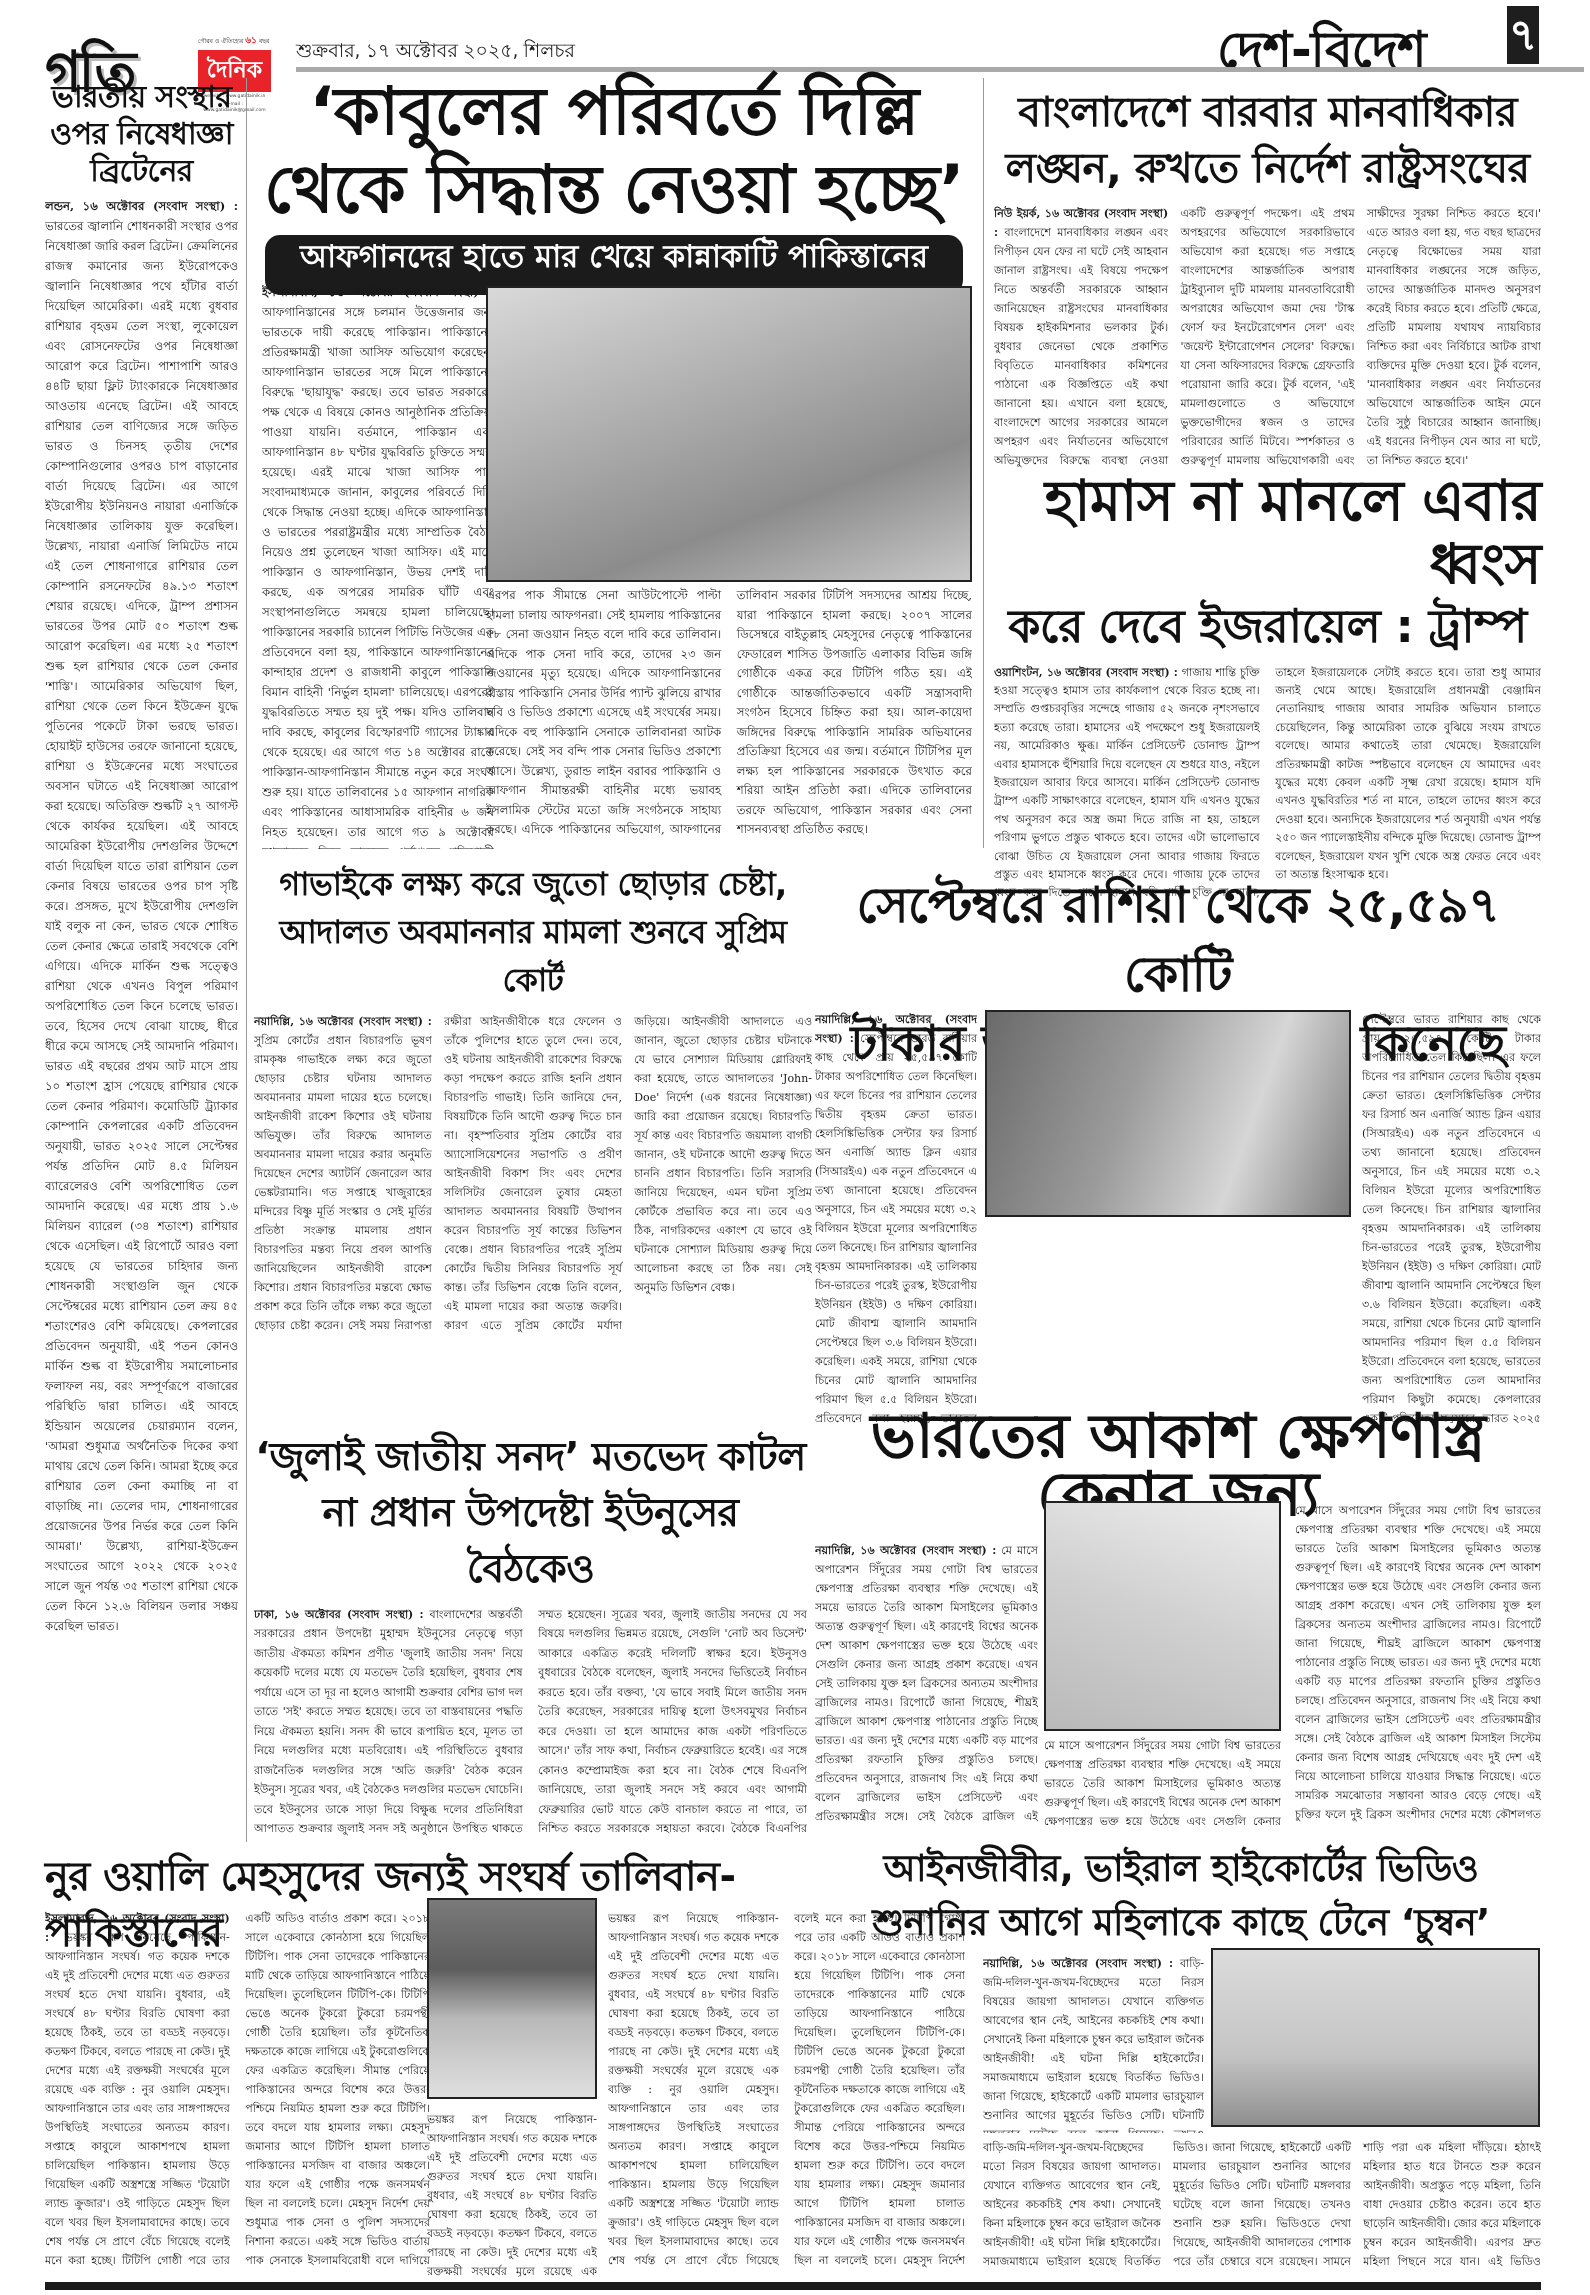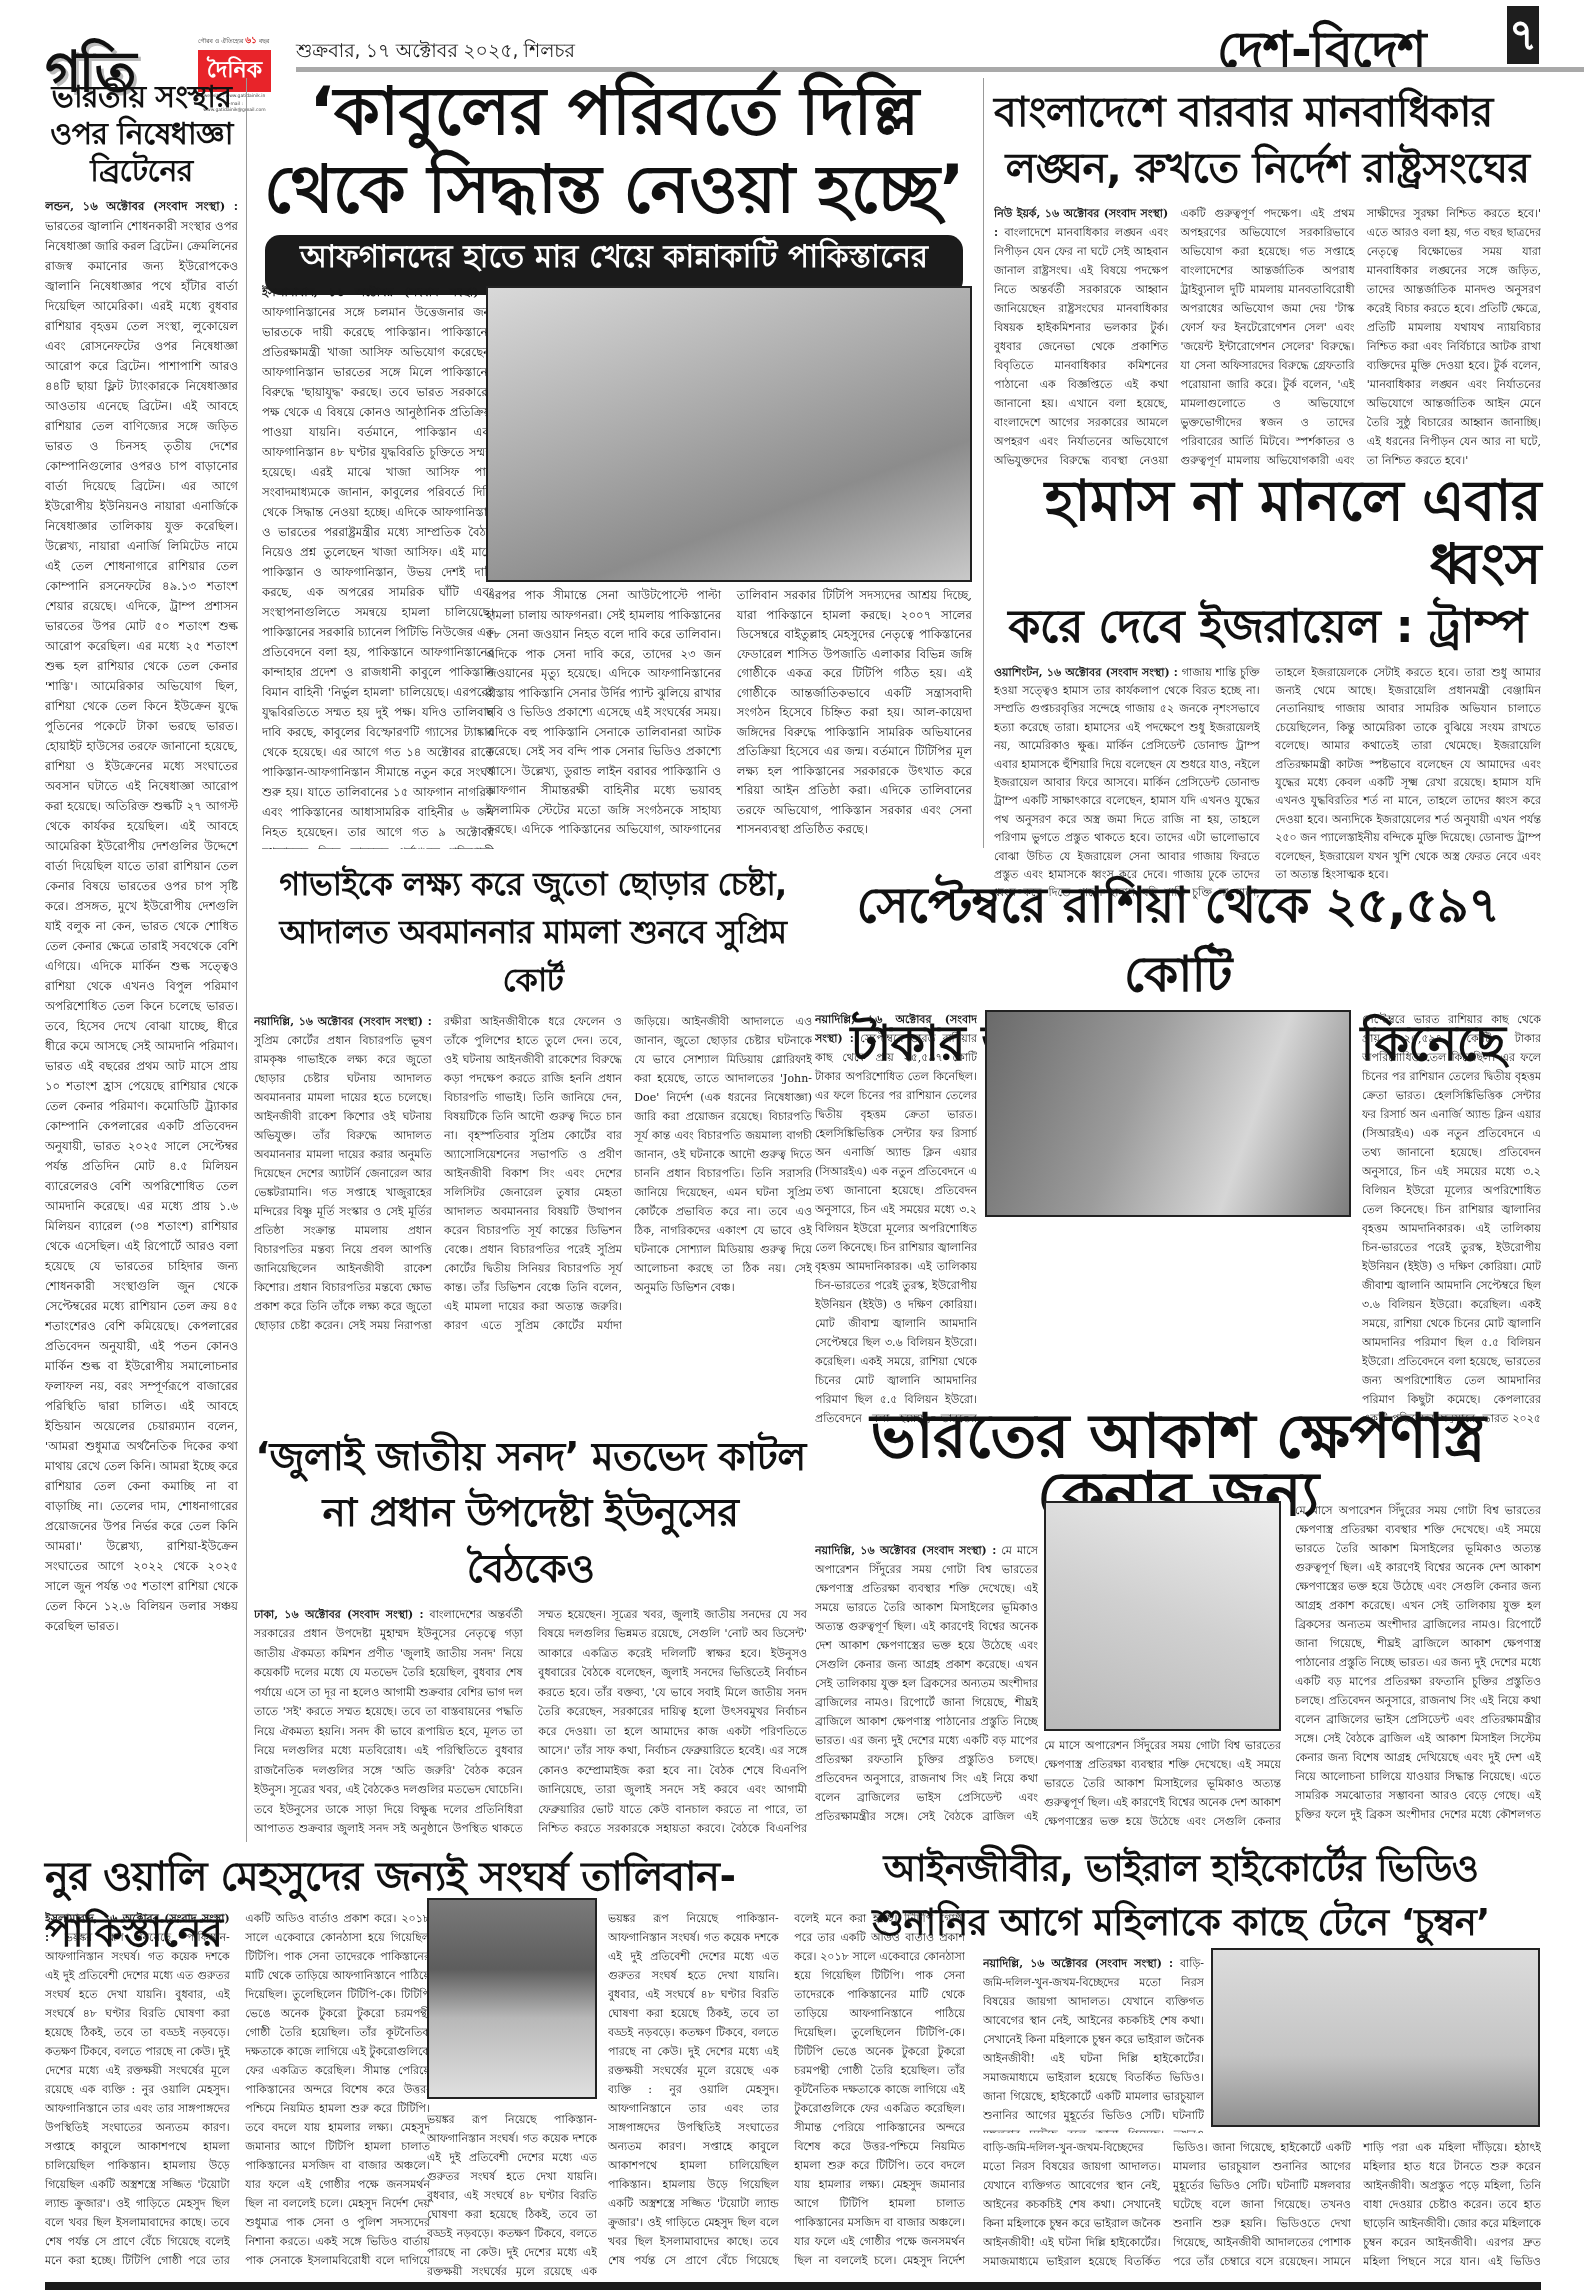--- a/index.html
+++ b/index.html
@@ -58,21 +58,21 @@
 </div>
 <div class="abs body-text" style="left:262px;top:282px;width:232px;height:567px;overflow:hidden;font-size:11.7px;line-height:20px;">
   <b>ইসলামাবাদ, ১৬ অক্টোবর (সংবাদ সংস্থা) :</b> <span>আফগানিস্তানের সঙ্গে চলমান উত্তেজনার জন্য ভারতকে দায়ী করেছে পাকিস্তান। পাকিস্তানের প্রতিরক্ষামন্ত্রী খাজা আসিফ অভিযোগ করেছেন, আফগানিস্তান ভারতের সঙ্গে মিলে পাকিস্তানের বিরুদ্ধে 'ছায়াযুদ্ধ' করছে। তবে ভারত সরকারের পক্ষ থেকে এ বিষয়ে কোনও আনুষ্ঠানিক প্রতিক্রিয়া পাওয়া যায়নি। বর্তমানে, পাকিস্তান এবং আফগানিস্তান ৪৮ ঘণ্টার যুদ্ধবিরতি চুক্তিতে সম্মত হয়েছে। এরই মাঝে খাজা আসিফ পাক সংবাদমাধ্যমকে জানান, কাবুলের পরিবর্তে দিল্লি থেকে সিদ্ধান্ত নেওয়া হচ্ছে। এদিকে আফগানিস্তান ও ভারতের পররাষ্ট্রমন্ত্রীর মধ্যে সাম্প্রতিক বৈঠক নিয়েও প্রশ্ন তুলেছেন খাজা আসিফ। এই মাসে পাকিস্তান ও আফগানিস্তান, উভয় দেশই দাবি করছে, এক অপরের সামরিক ঘাঁটি এবং সংস্থাপনাগুলিতে সমন্বয়ে হামলা চালিয়েছে। পাকিস্তানের সরকারি চ্যানেল পিটিভি নিউজের এক প্রতিবেদনে বলা হয়, পাকিস্তানে আফগানিস্তানের কান্দাহার প্রদেশ ও রাজধানী কাবুলে পাকিস্তানি বিমান বাহিনী 'নির্ভুল হামলা' চালিয়েছে। এরপরেই যুদ্ধবিরতিতে সম্মত হয় দুই পক্ষ। যদিও তালিবান দাবি করছে, কাবুলের বিস্ফোরণটি গ্যাসের ট্যাঙ্কার থেকে হয়েছে। এর আগে গত ১৪ অক্টোবর রাতে পাকিস্তান-আফগানিস্তান সীমান্তে নতুন করে সংঘর্ষ শুরু হয়। যাতে তালিবানের ১৫ আফগান নাগরিক এবং পাকিস্তানের আধাসামরিক বাহিনীর ৬ জন নিহত হয়েছেন। তার আগে গত ৯ অক্টোবর মধ্যরাতের দিকে কাবুলের পূর্বাঞ্চলে শক্তিশালী বিস্ফোরণ ঘটে।</span>
 </div>
 <div class="abs photo" style="left:486px;top:286px;width:486px;height:296px;"></div>
 <div class="abs body-text cols2" style="left:486px;top:586px;width:486px;height:262px;overflow:hidden;font-size:11.7px;line-height:19.5px;">এরপর পাক সীমান্তে সেনা আউটপোস্টে পাল্টা হামলা চালায় আফগনরা। সেই হামলায় পাকিস্তানের ৫৮ সেনা জওয়ান নিহত বলে দাবি করে তালিবান। এদিকে পাক সেনা দাবি করে, তাদের ২৩ জন জওয়ানের মৃত্যু হয়েছে। এদিকে আফগানিস্তানের রাস্তায় পাকিস্তানি সেনার উর্দির প্যান্ট ঝুলিয়ে রাখার ছবি ও ভিডিও প্রকাশ্যে এসেছে এই সংঘর্ষের সময়। এদিকে বহু পাকিস্তানি সেনাকে তালিবানরা আটক করেছে। সেই সব বন্দি পাক সেনার ভিডিও প্রকাশ্যে আসে। উল্লেখ্য, ডুরান্ড লাইন বরাবর পাকিস্তানি ও আফগান সীমান্তরক্ষী বাহিনীর মধ্যে ভয়াবহ ইসলামিক স্টেটের মতো জঙ্গি সংগঠনকে সাহায্য করছে। এদিকে পাকিস্তানের অভিযোগ, আফগানের তালিবান সরকার টিটিপি সদস্যদের আশ্রয় দিচ্ছে, যারা পাকিস্তানে হামলা করছে। ২০০৭ সালের ডিসেম্বরে বাইতুল্লাহ মেহসুদের নেতৃত্বে পাকিস্তানের ফেডারেল শাসিত উপজাতি এলাকার বিভিন্ন জঙ্গি গোষ্ঠীকে একত্র করে টিটিপি গঠিত হয়। এই গোষ্ঠীকে আন্তর্জাতিকভাবে একটি সন্ত্রাসবাদী সংগঠন হিসেবে চিহ্নিত করা হয়। আল-কায়েদা জঙ্গিদের বিরুদ্ধে পাকিস্তানি সামরিক অভিযানের প্রতিক্রিয়া হিসেবে এর জন্ম। বর্তমানে টিটিপির মূল লক্ষ্য হল পাকিস্তানের সরকারকে উৎখাত করে শরিয়া আইন প্রতিষ্ঠা করা। এদিকে তালিবানের তরফে অভিযোগ, পাকিস্তান সরকার এবং সেনা শাসনব্যবস্থা প্রতিষ্ঠিত করছে।</div>
 
 <div class="abs vline" style="left:983px;top:78px;height:770px;"></div>
 
 <div class="abs" style="left:994px;top:84px;width:547px;">
-  <div class="hl" style="font-size:41px;line-height:56px;">বাংলাদেশে বারবার মানবাধিকার</div>
+  <div class="hl" style="font-size:41px;text-align:center;line-height:56px;">বাংলাদেশে বারবার মানবাধিকার</div>
   <div class="hl" style="font-size:41px;text-align:center;line-height:56px;">লঙ্ঘন, রুখতে নির্দেশ রাষ্ট্রসংঘের</div>
   <div class="body-text cols3" style="margin-top:7.8px;height:329px;overflow:hidden;font-size:11px;line-height:19px;column-gap:12.3px;">
     <b>নিউ ইয়র্ক, ১৬ অক্টোবর (সংবাদ সংস্থা) :</b> <span>বাংলাদেশে মানবাধিকার লঙ্ঘন এবং নিপীড়ন যেন ফের না ঘটে সেই আহবান জানাল রাষ্ট্রসংঘ। এই বিষয়ে পদক্ষেপ নিতে অন্তর্বর্তী সরকারকে আহ্বান জানিয়েছেন রাষ্ট্রসংঘের মানবাধিকার বিষয়ক হাইকমিশনার ভলকার টুর্ক। বুধবার জেনেভা থেকে প্রকাশিত বিবৃতিতে মানবাধিকার কমিশনের পাঠানো এক বিজ্ঞপ্তিতে এই কথা জানানো হয়। এখানে বলা হয়েছে, বাংলাদেশে আগের সরকারের আমলে অপহরণ এবং নির্যাতনের অভিযোগে অভিযুক্তদের বিরুদ্ধে ব্যবস্থা নেওয়া একটি গুরুত্বপূর্ণ পদক্ষেপ। এই প্রথম অপহরণের অভিযোগে সরকারিভাবে অভিযোগ করা হয়েছে। গত সপ্তাহে বাংলাদেশের আন্তর্জাতিক অপরাধ ট্রাইব্যুনাল দুটি মামলায় মানবতাবিরোধী অপরাধের অভিযোগ জমা দেয় 'টাস্ক ফোর্স ফর ইনটেরোগেশন সেল' এবং 'জয়েন্ট ইন্টারোগেশন সেলের' বিরুদ্ধে। যা সেনা অফিসারদের বিরুদ্ধে গ্রেফতারি পরোয়ানা জারি করে। টুর্ক বলেন, 'এই মামলাগুলোতে ও অভিযোগে ভুক্তভোগীদের স্বজন ও তাদের পরিবারের আর্তি মিটবে। স্পর্শকাতর ও গুরুত্বপূর্ণ মামলায় অভিযোগকারী এবং সাক্ষীদের সুরক্ষা নিশ্চিত করতে হবে।' এতে আরও বলা হয়, গত বছর ছাত্রদের নেতৃত্বে বিক্ষোভের সময় যারা মানবাধিকার লঙ্ঘনের সঙ্গে জড়িত, তাদের আন্তর্জাতিক মানদণ্ড অনুসরণ করেই বিচার করতে হবে। প্রতিটি ক্ষেত্রে, প্রতিটি মামলায় যথাযথ ন্যায়বিচার নিশ্চিত করা এবং নির্বিচারে আটক রাখা ব্যক্তিদের মুক্তি দেওয়া হবে। টুর্ক বলেন, 'মানবাধিকার লঙ্ঘন এবং নির্যাতনের অভিযোগে আন্তর্জাতিক আইন মেনে তৈরি সুষ্ঠু বিচারের আহ্বান জানাচ্ছি। এই ধরনের নিপীড়ন যেন আর না ঘটে, তা নিশ্চিত করতে হবে।'</span>
   </div>
 </div>
 
 <div class="abs" style="left:994px;top:469px;width:547px;">
   <div class="hl" style="font-size:56px;text-align:right;line-height:63px;">হামাস না মানলে এবার ধ্বংস</div>
   <div class="hl" style="font-size:46px;text-align:center;line-height:63px;">করে দেবে ইজরায়েল : ট্রাম্প</div>
   <div class="body-text cols2" style="margin-top:5.6px;height:246px;overflow:hidden;font-size:11px;line-height:18.4px;">

